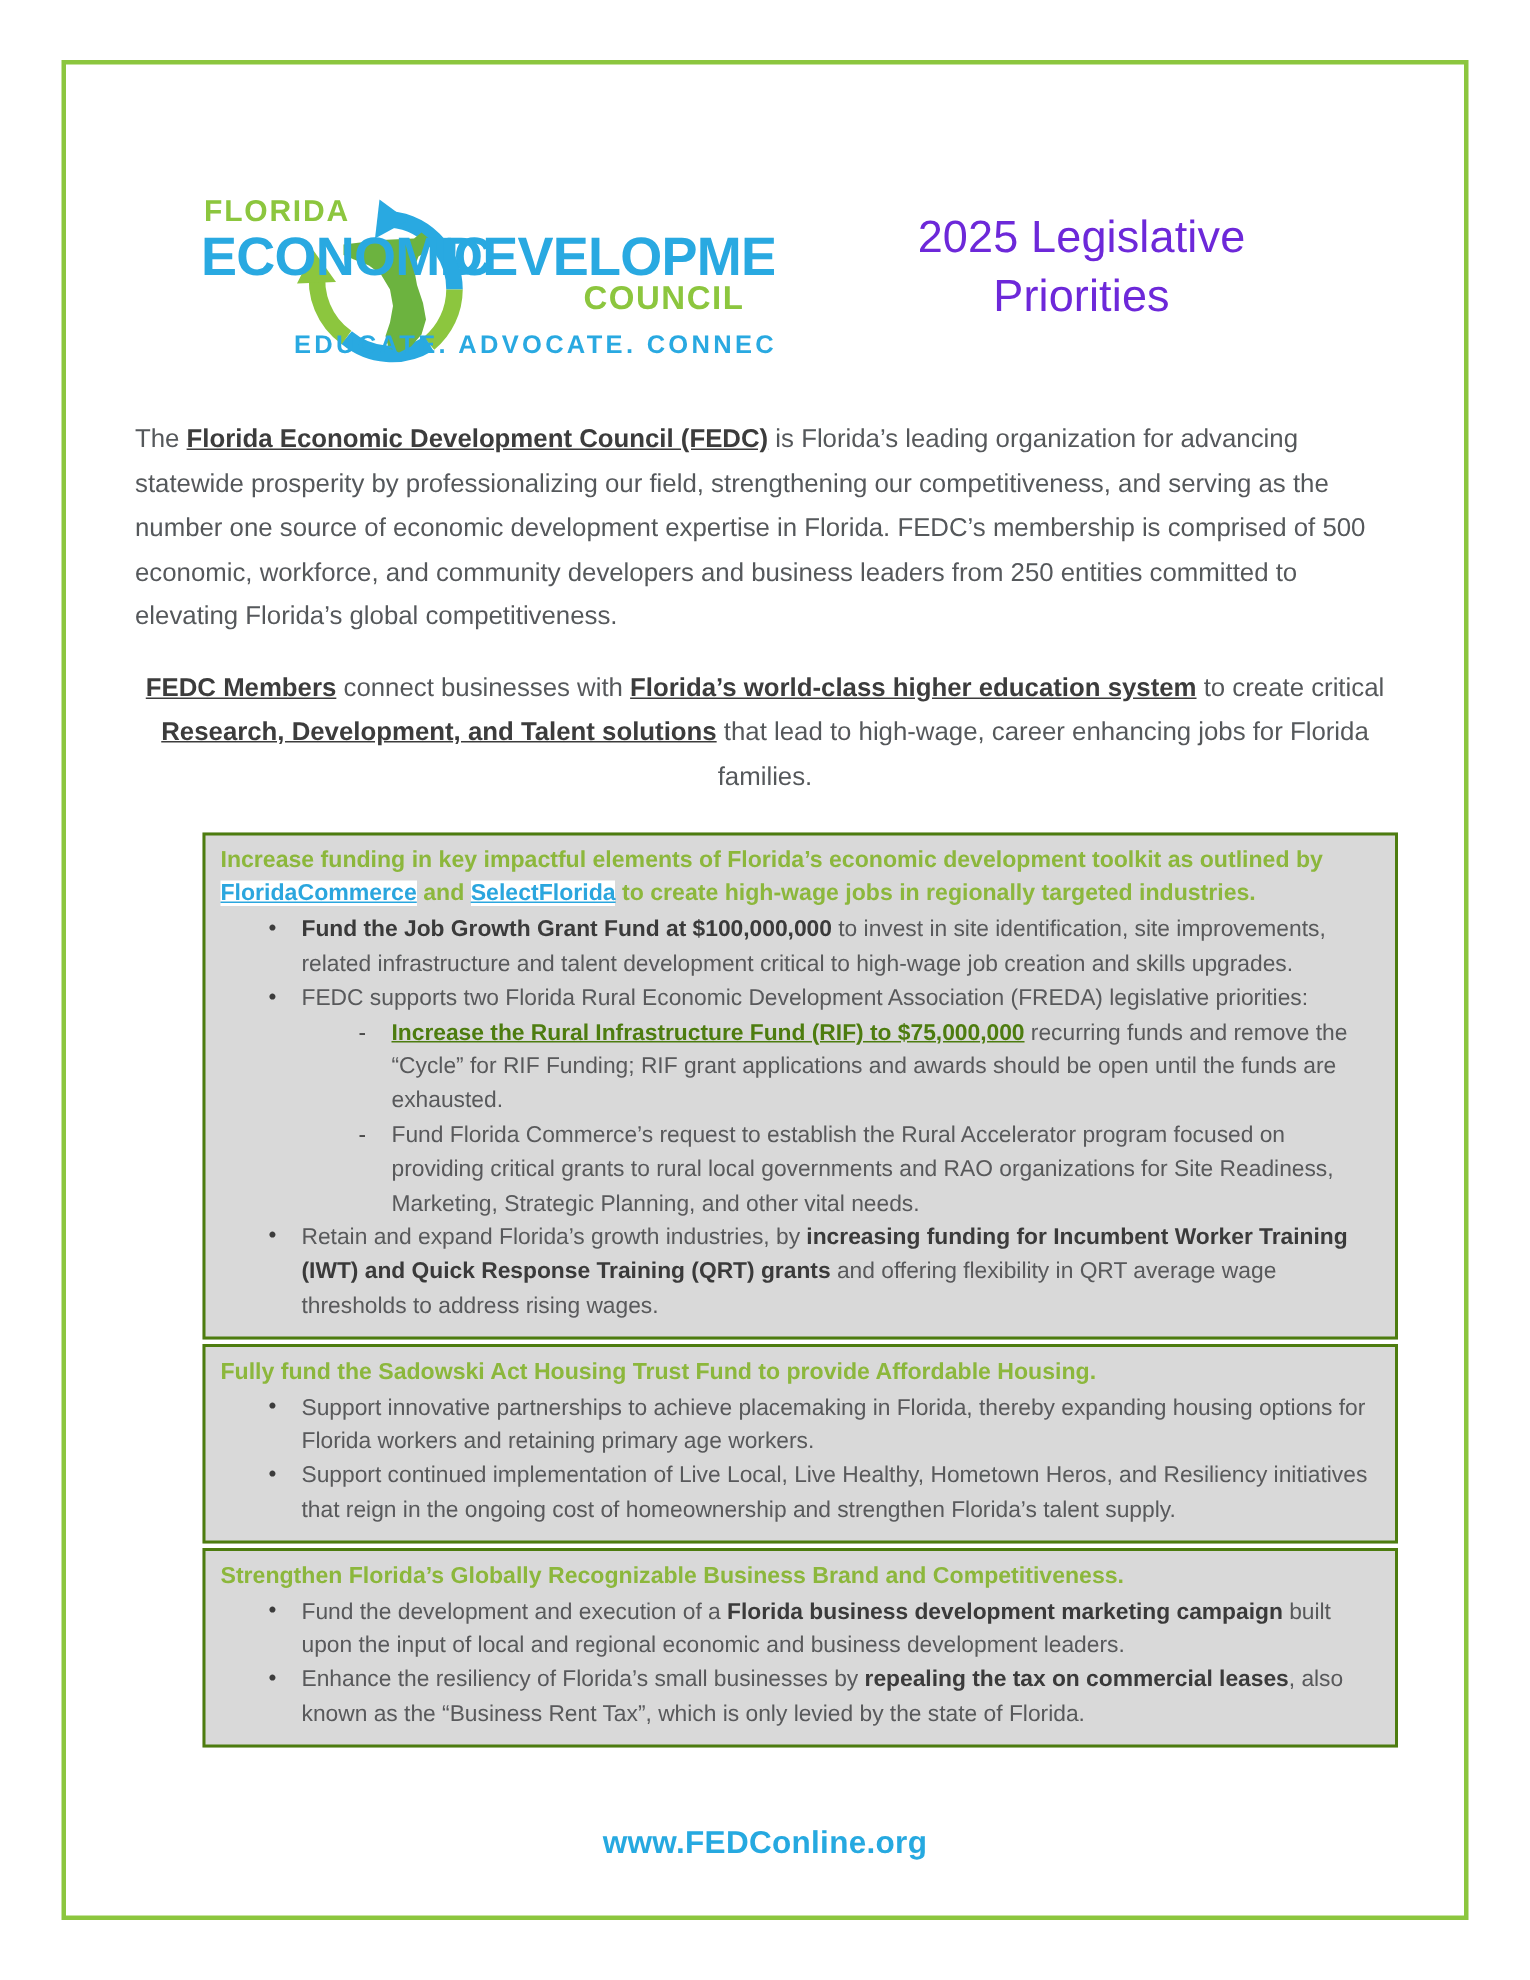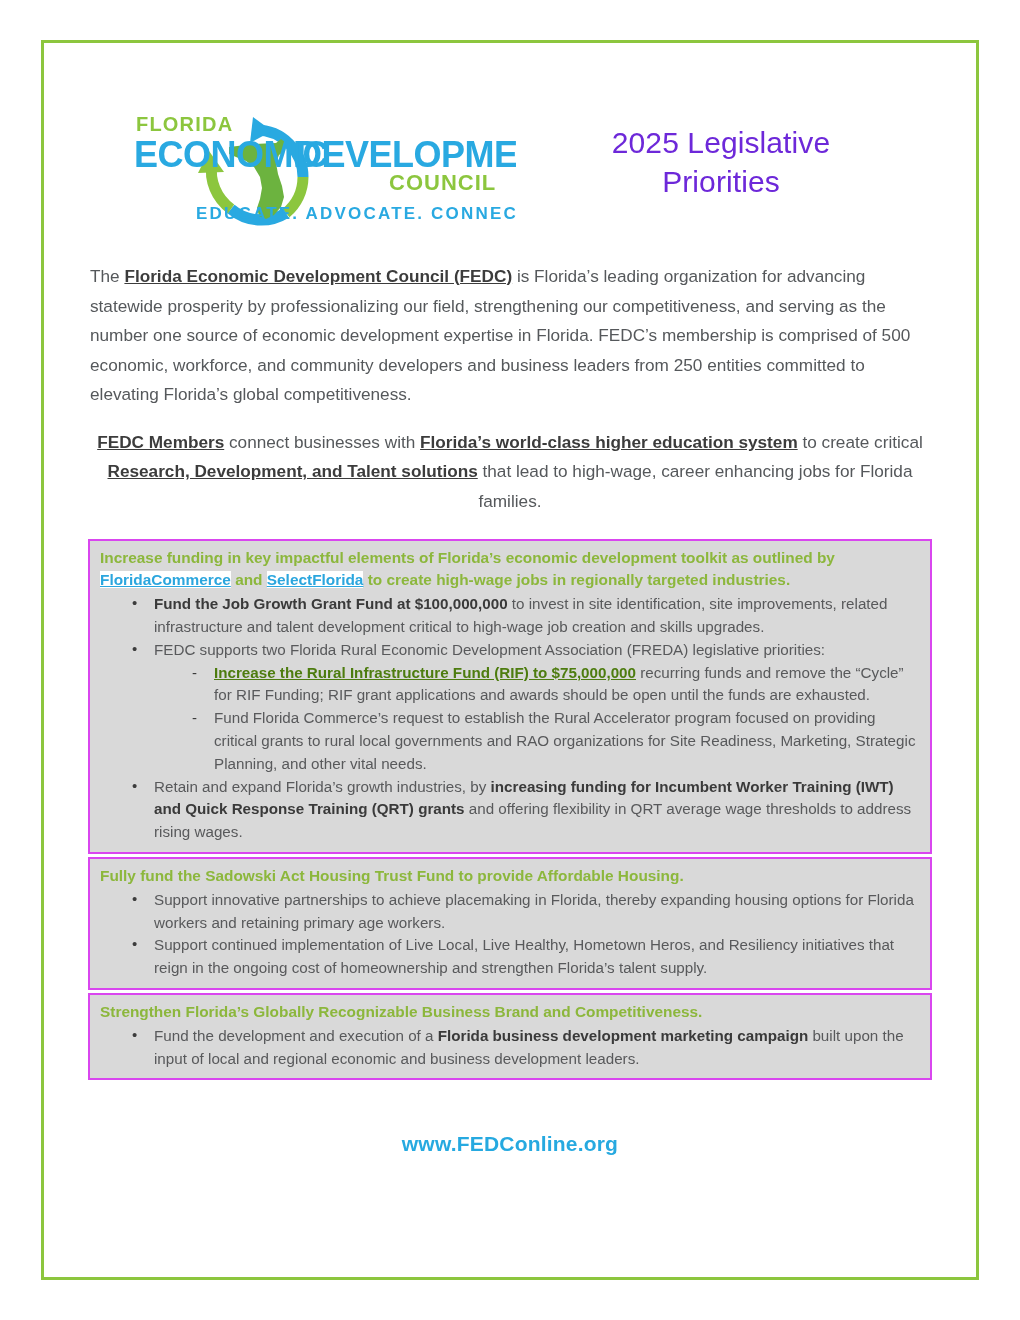--- a/index.html
+++ b/index.html
@@ -41,21 +41,21 @@
     height: 1234px;
     box-sizing: border-box;
     padding: 0 44px;
   }
 
   
   .header {
     display: flex;
     align-items: flex-start;
     justify-content: space-between;
-    padding-top: 48px;
+    padding-top: 64px;
     gap: 24px;
   }
   .logo-wrap {
     position: relative;
     width: 380px;
     height: 135px;
     margin-left: 48px;
   }
   .logo-svg { display: block; }
 
@@ -82,25 +82,26 @@
     line-height: 1.72;
     margin: 0 0 18px 0;
     text-align: left;
   }
   .para:last-child { margin-bottom: 0; text-align: center; }
   .para b { color: #3C3C3C; font-weight: bold; text-decoration: underline; }
 
   
   .boxes { margin-top: 22px; }
   .pbox {
-    border: 2px solid #d946ef;
+    border: 2px solid #4d7c0f;
     background: #D9D9D9;
     box-sizing: border-box;
     padding: 6px 10px 8px 10px;
     margin-bottom: 3px;
+    margin-left: 47px;
   }
   .pbox:last-child { margin-bottom: 0; }
 
   .pbox-head {
     color: #8CB73C;
     font-weight: bold;
     font-size: 15.4px;
     line-height: 1.48;
     margin: 0 0 1px 0;
   }
@@ -241,20 +242,21 @@
         <ul class="lvl1">
           <li><span>Support innovative partnerships to achieve placemaking in Florida, thereby expanding housing options for Florida workers and retaining primary age workers.</span></li>
           <li><span>Support continued implementation of Live Local, Live Healthy, Hometown Heros, and Resiliency initiatives that reign in the ongoing cost of homeownership and strengthen Florida’s talent supply.</span></li>
         </ul>
       </div>
 
       <div class="pbox">
         <p class="pbox-head">Strengthen Florida’s Globally Recognizable Business Brand and Competitiveness.</p>
         <ul class="lvl1">
           <li><span>Fund the development and execution of a </span><b>Florida business development marketing campaign</b><span> built upon the input of local and regional economic and business development leaders.</span></li>
+          <li><span>Enhance the resiliency of Florida’s small businesses by </span><b>repealing the tax on commercial leases</b><span>, also known as the “Business Rent Tax”, which is only levied by the state of Florida.</span></li>
         </ul>
       </div>
 
     </div>
 
     <div class="footer">
       <a href="#" style="color:#26A9E0;text-decoration:none;">www.FEDConline.org</a>
     </div>
 
   </div>

